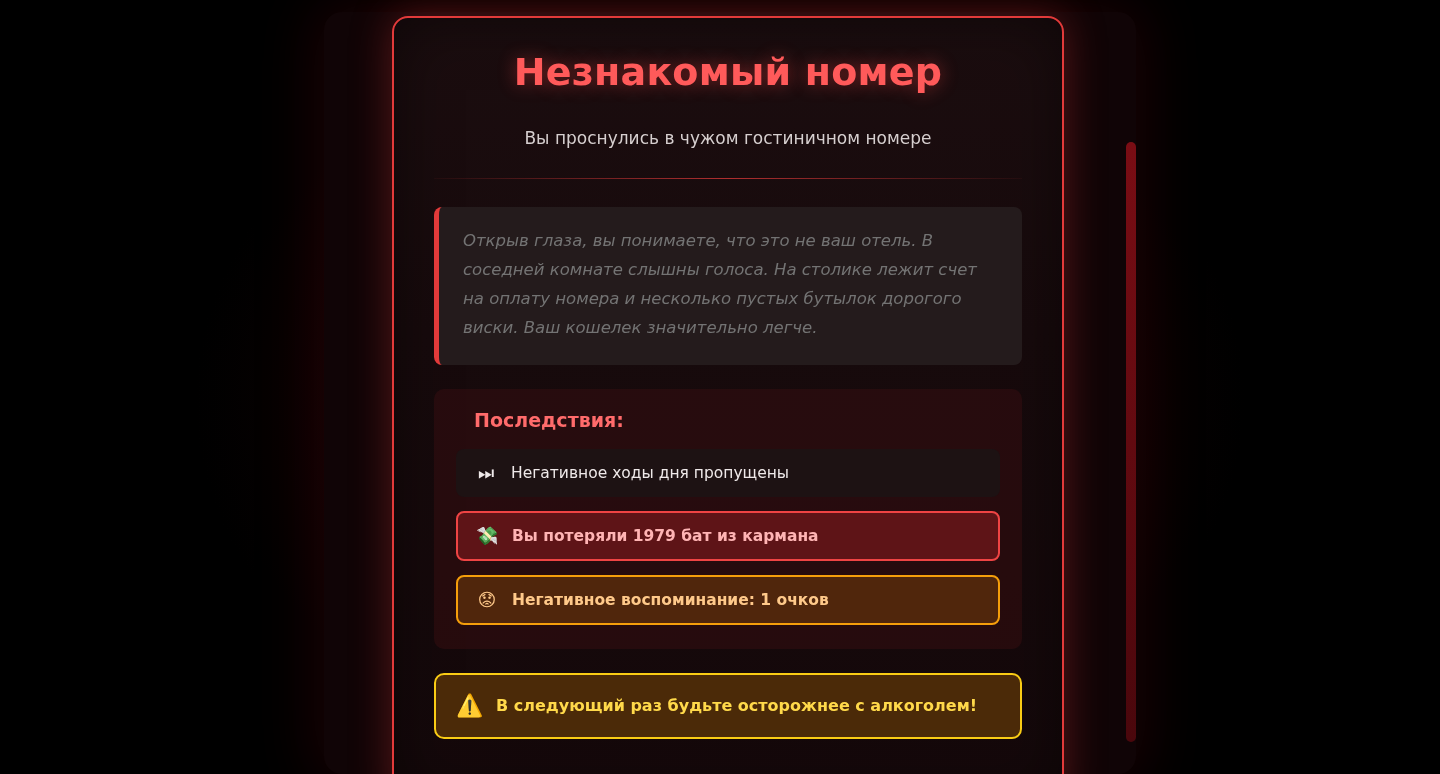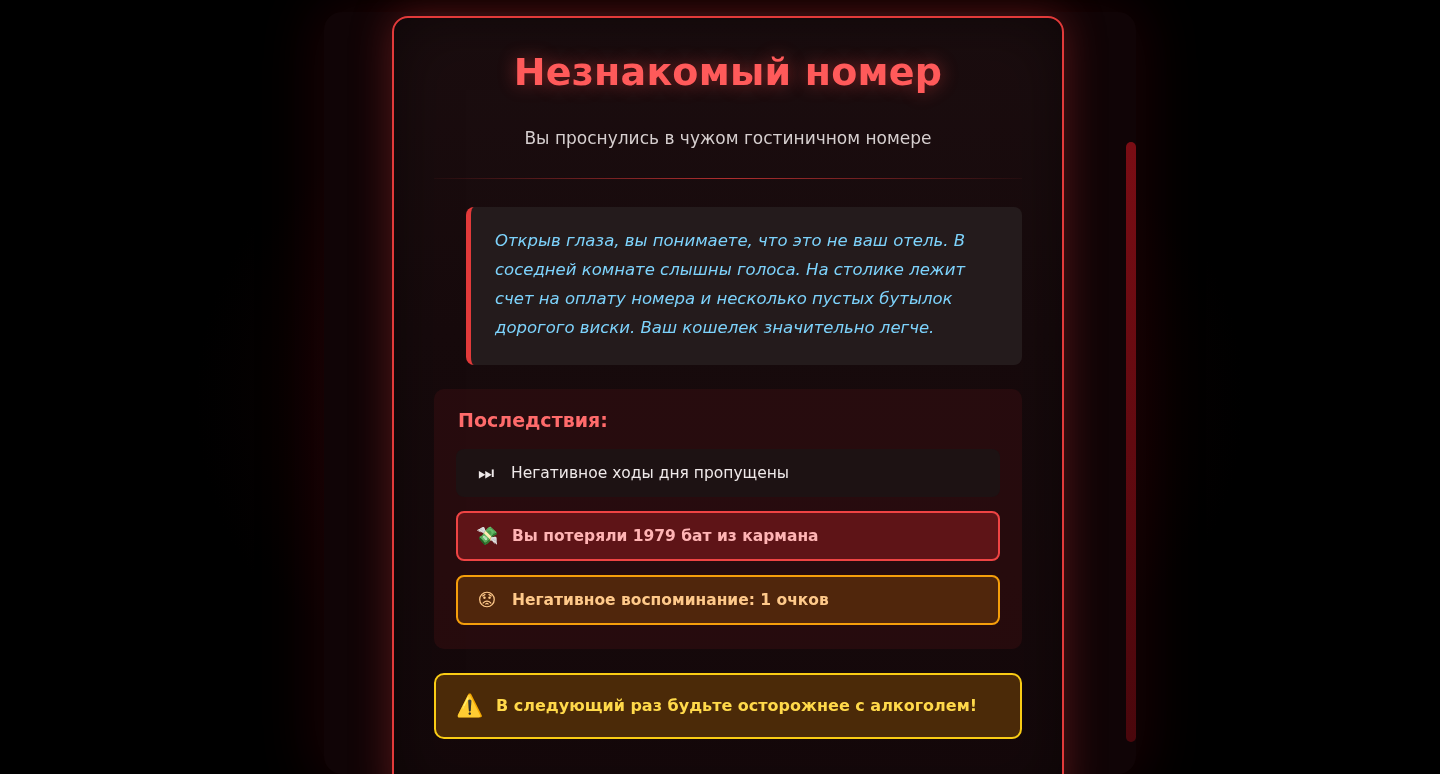--- a/index.html
+++ b/index.html
@@ -82,39 +82,38 @@
     height: 1px;
     background: linear-gradient(90deg, rgba(226,58,58,0.05), rgba(226,58,58,0.75), rgba(226,58,58,0.05));
   }
 
   .story {
     margin-top: 28px;
     background: #241b1c;
     border-left: 5px solid #e23a3a;
     border-radius: 8px;
     padding: 20px 24px 22px 24px;
-    color: #7dd3fc;
+    color: #737373;
     font-style: italic;
     font-size: 16.5px;
     line-height: 1.75;
-    margin-left: 32px;
   }
 
   .consequences {
     margin-top: 24px;
     background: rgba(60, 16, 18, 0.45);
     border-radius: 10px;
     padding: 20px 22px 24px 22px;
   }
 
   .consequences-title {
     color: #ff6b6b;
     font-size: 19px;
     font-weight: bold;
-    margin: 0 0 18px 2px;
+    margin: 0 0 18px 18px;
   }
 
   .cons-item {
     display: flex;
     align-items: center;
     gap: 14px;
     border-radius: 8px;
     padding: 14px 18px;
     margin-bottom: 14px;
     font-size: 15.5px;

